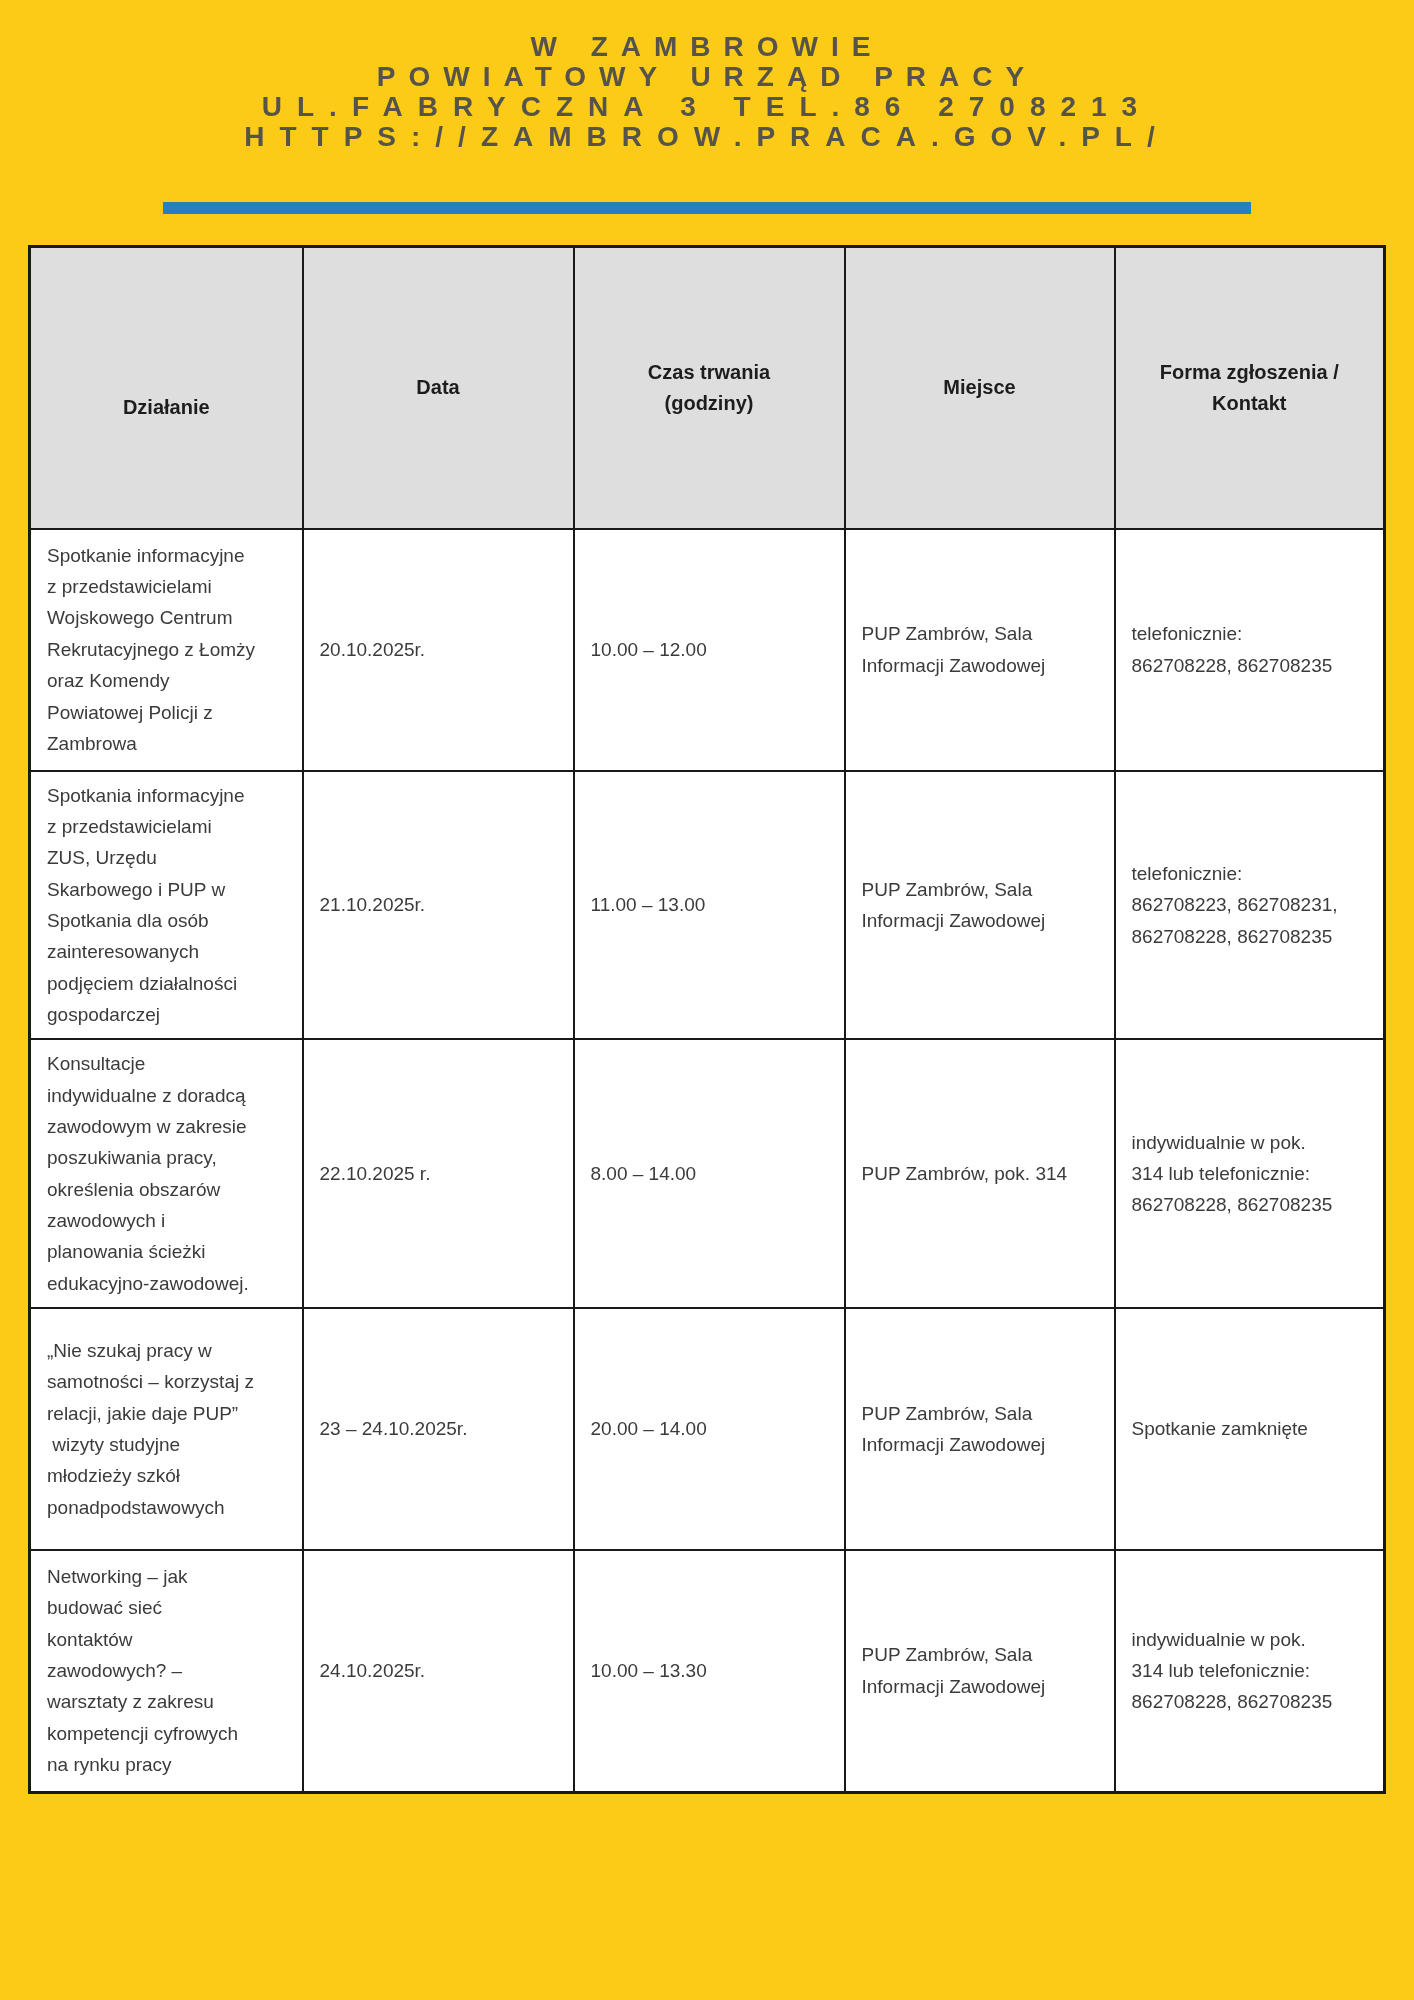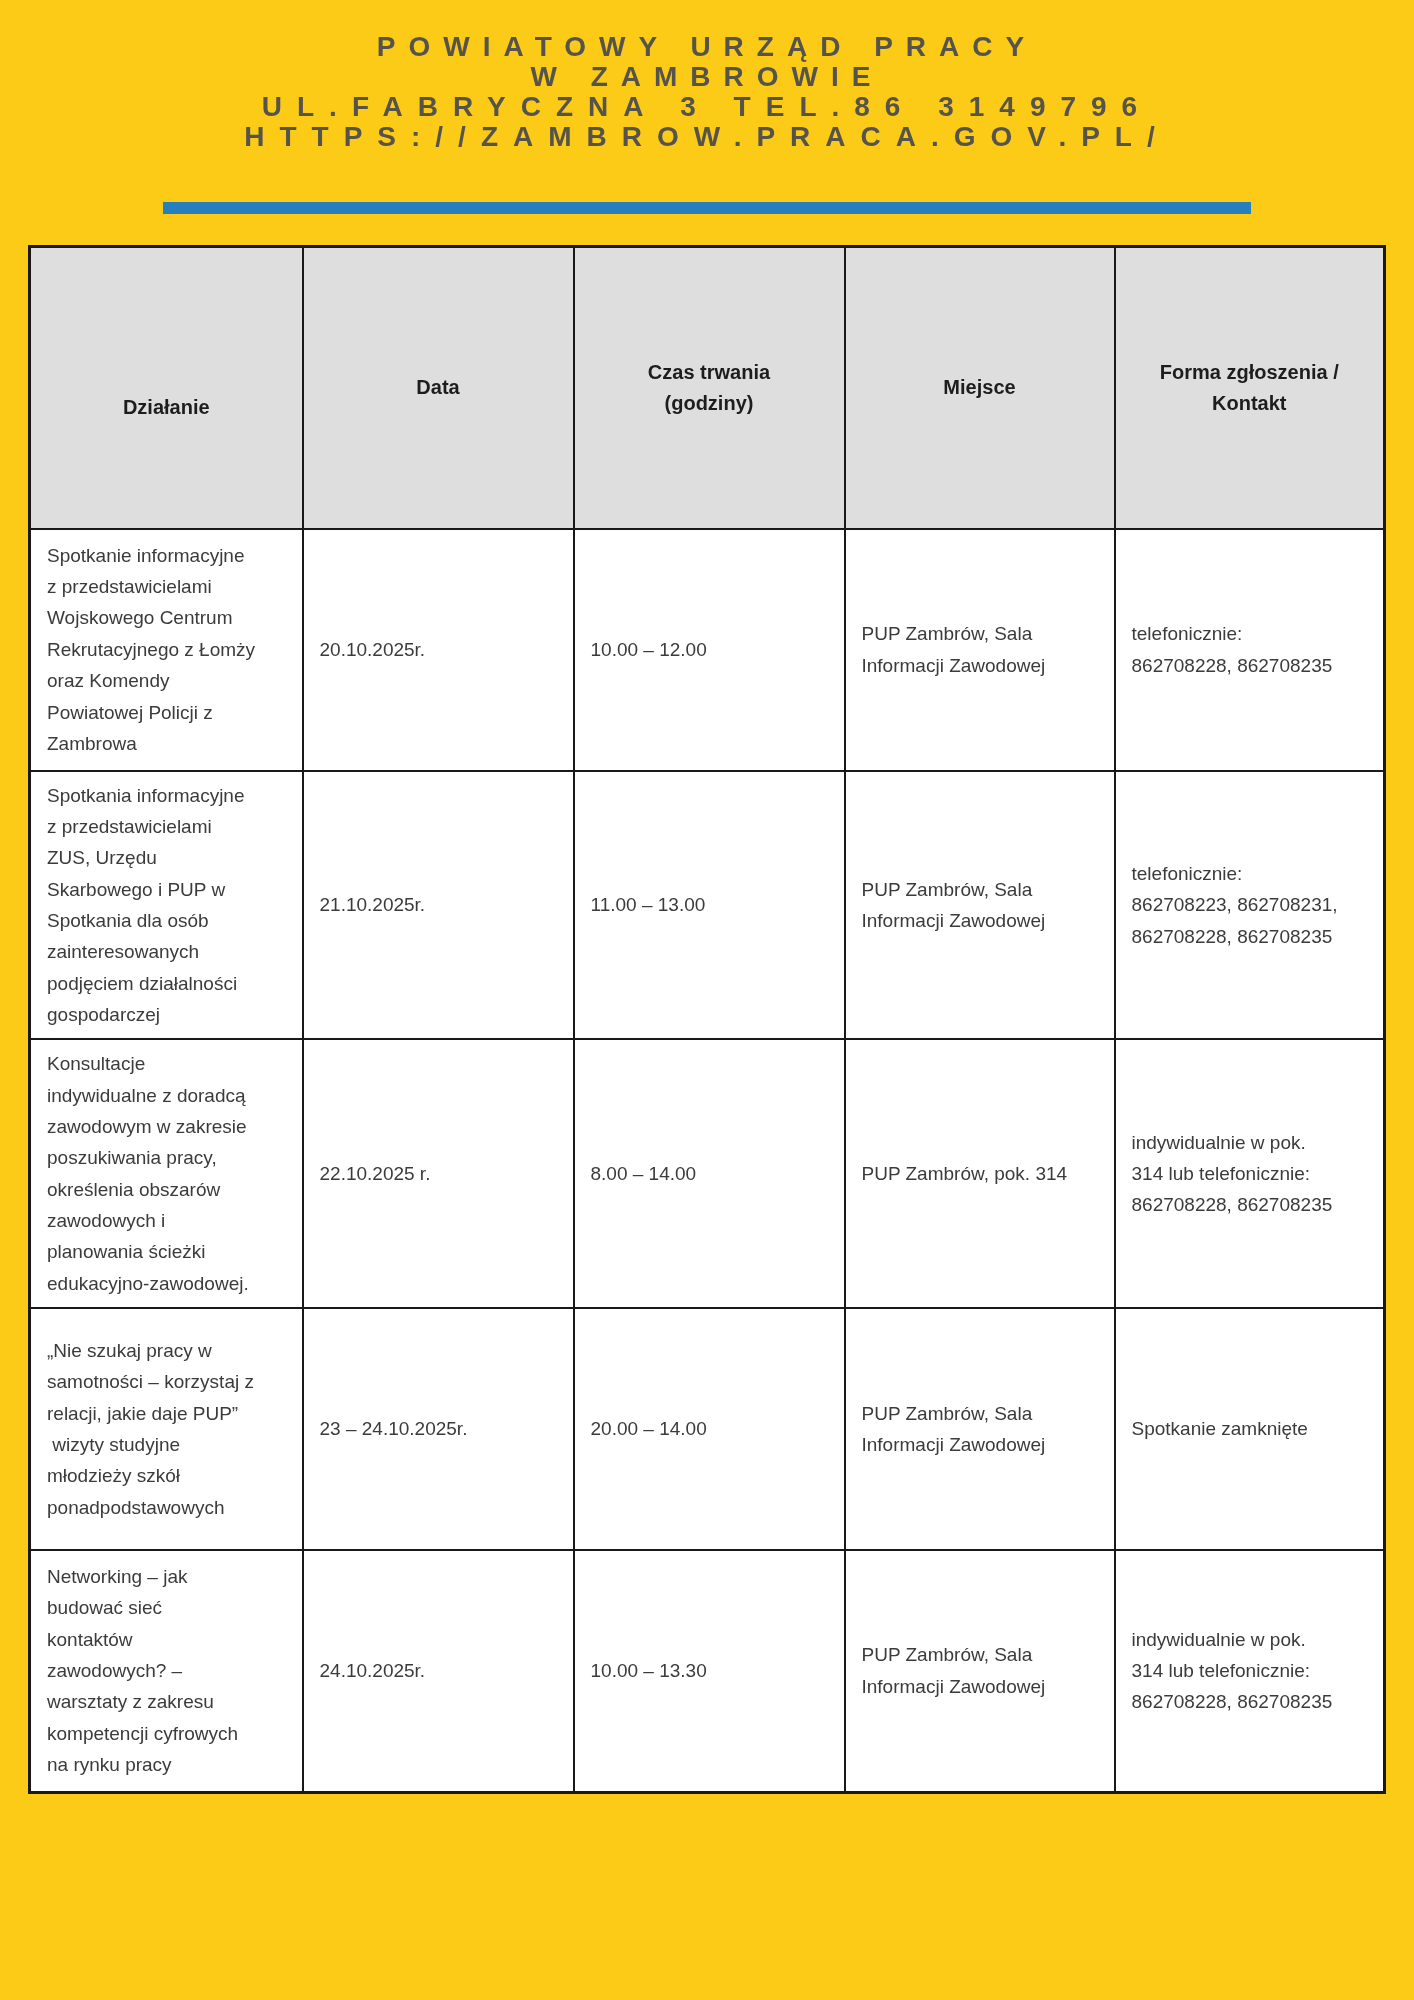--- a/index.html
+++ b/index.html
@@ -75,23 +75,23 @@
     text-align: left;
     padding: 8px 14px 8px 16px;
   }
 </style>
 </head>
 <body>
 
 <div class="page">
 
   <header class="banner">
+    <div class="banner-line">W ZAMBROWIE</div>
     <div class="banner-line">POWIATOWY URZĄD PRACY</div>
-    <div class="banner-line">W ZAMBROWIE</div>
-    <div class="banner-line small">UL.FABRYCZNA 3 TEL.86 3149796</div>
+    <div class="banner-line small">UL.FABRYCZNA 3 TEL.86 2708213</div>
     <div class="banner-line small">HTTPS://ZAMBROW.PRACA.GOV.PL/</div>
   </header>
 
   <div class="divider"></div>
 
   <table class="schedule">
     <colgroup>
       <col style="width:273px">
       <col style="width:271px">
       <col style="width:271px">

